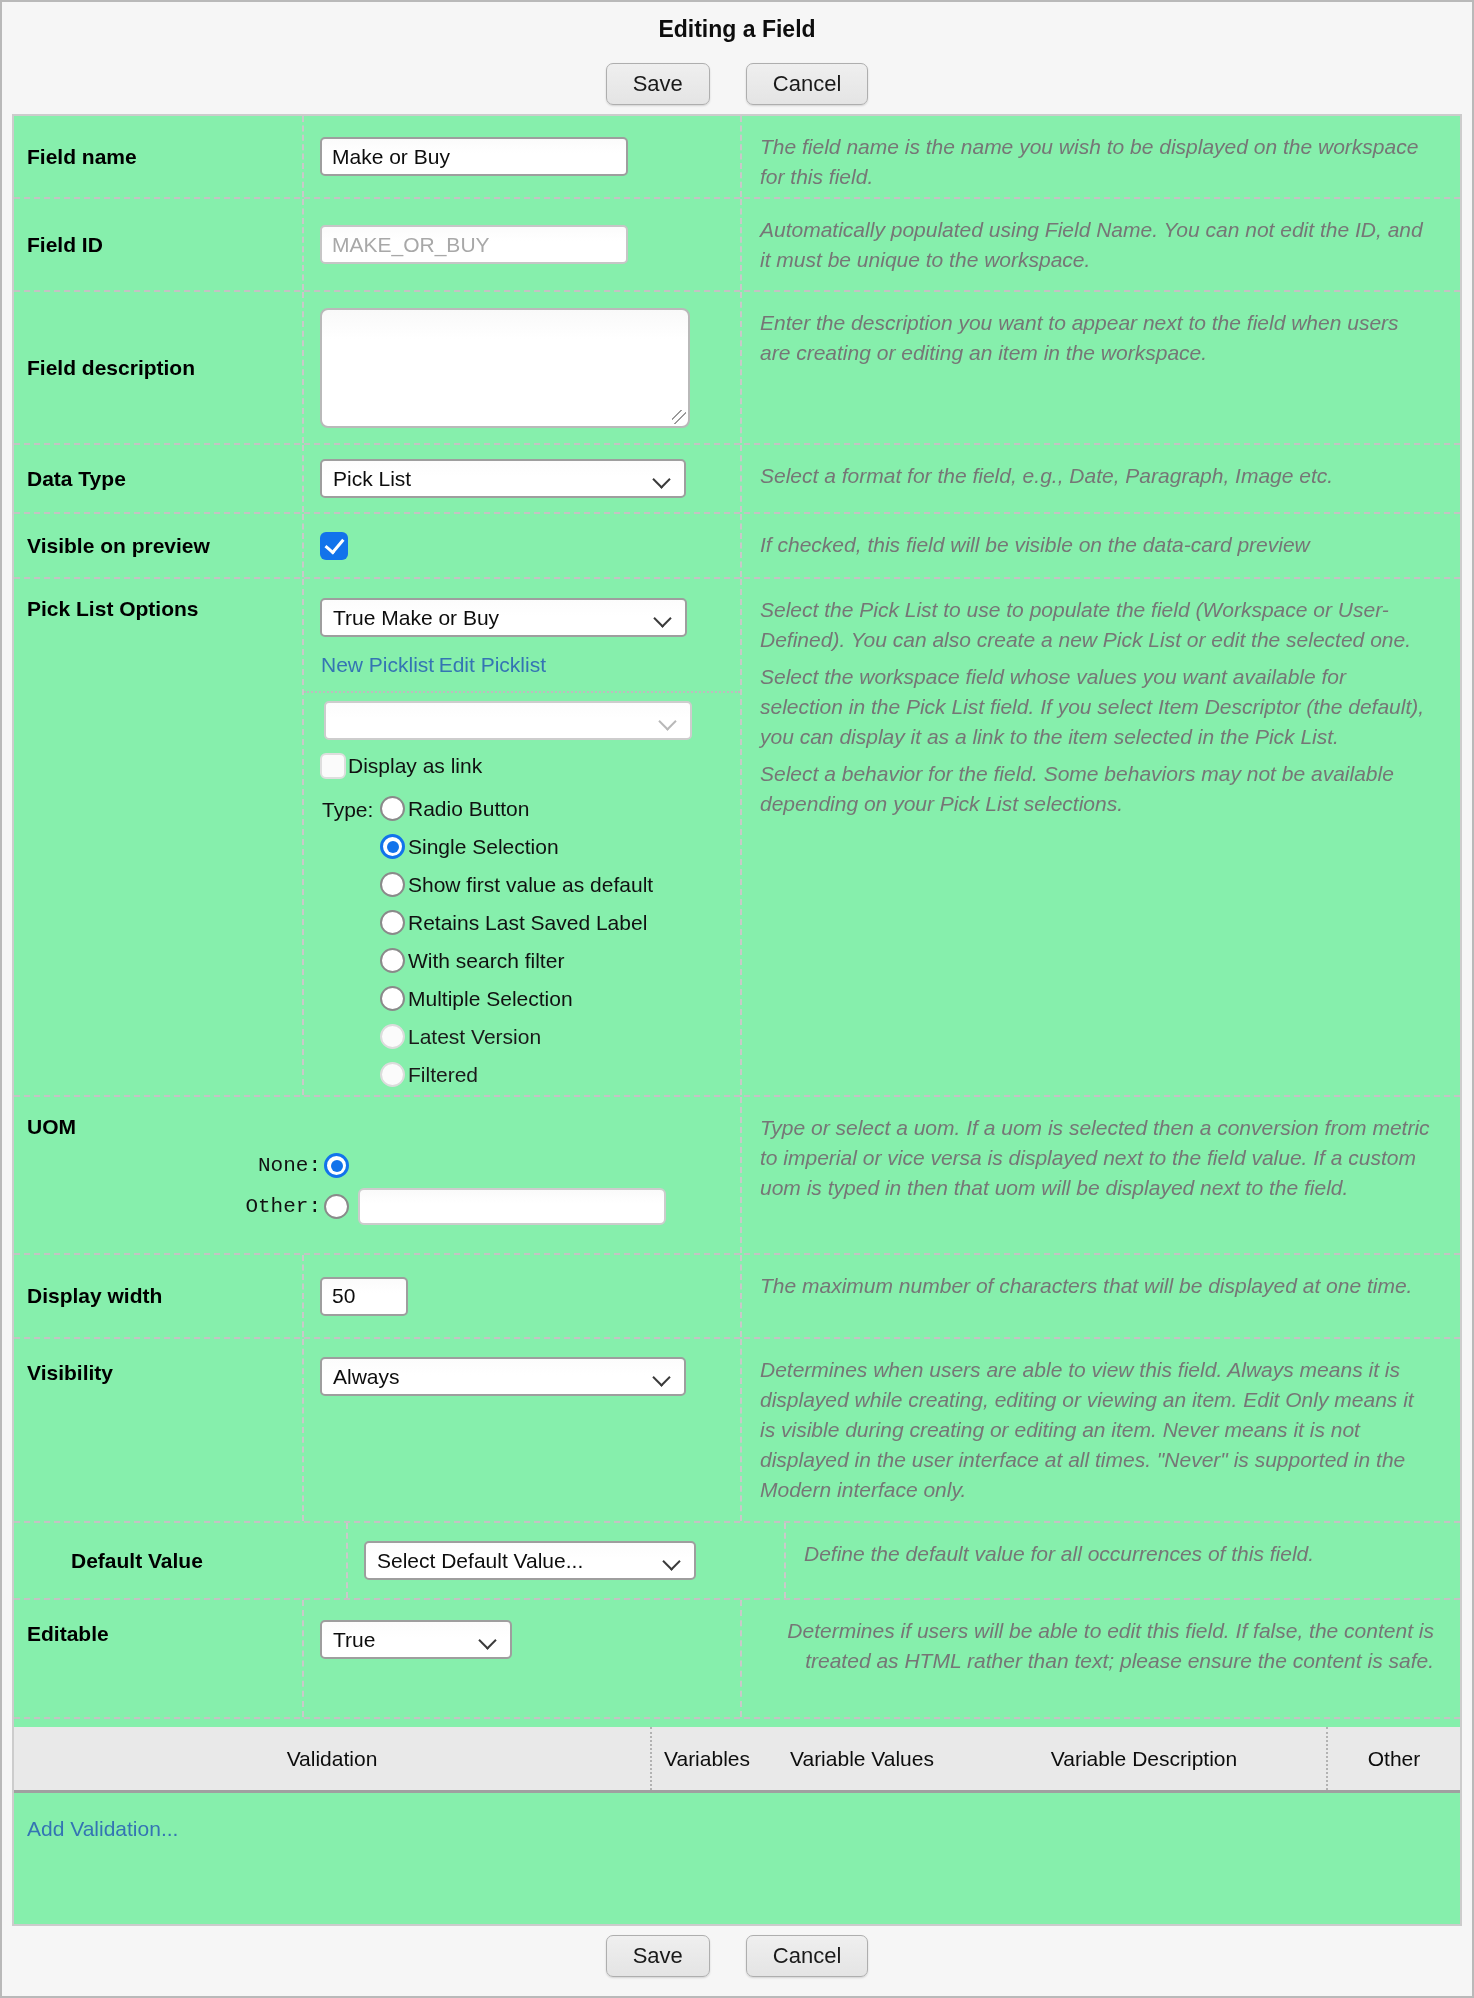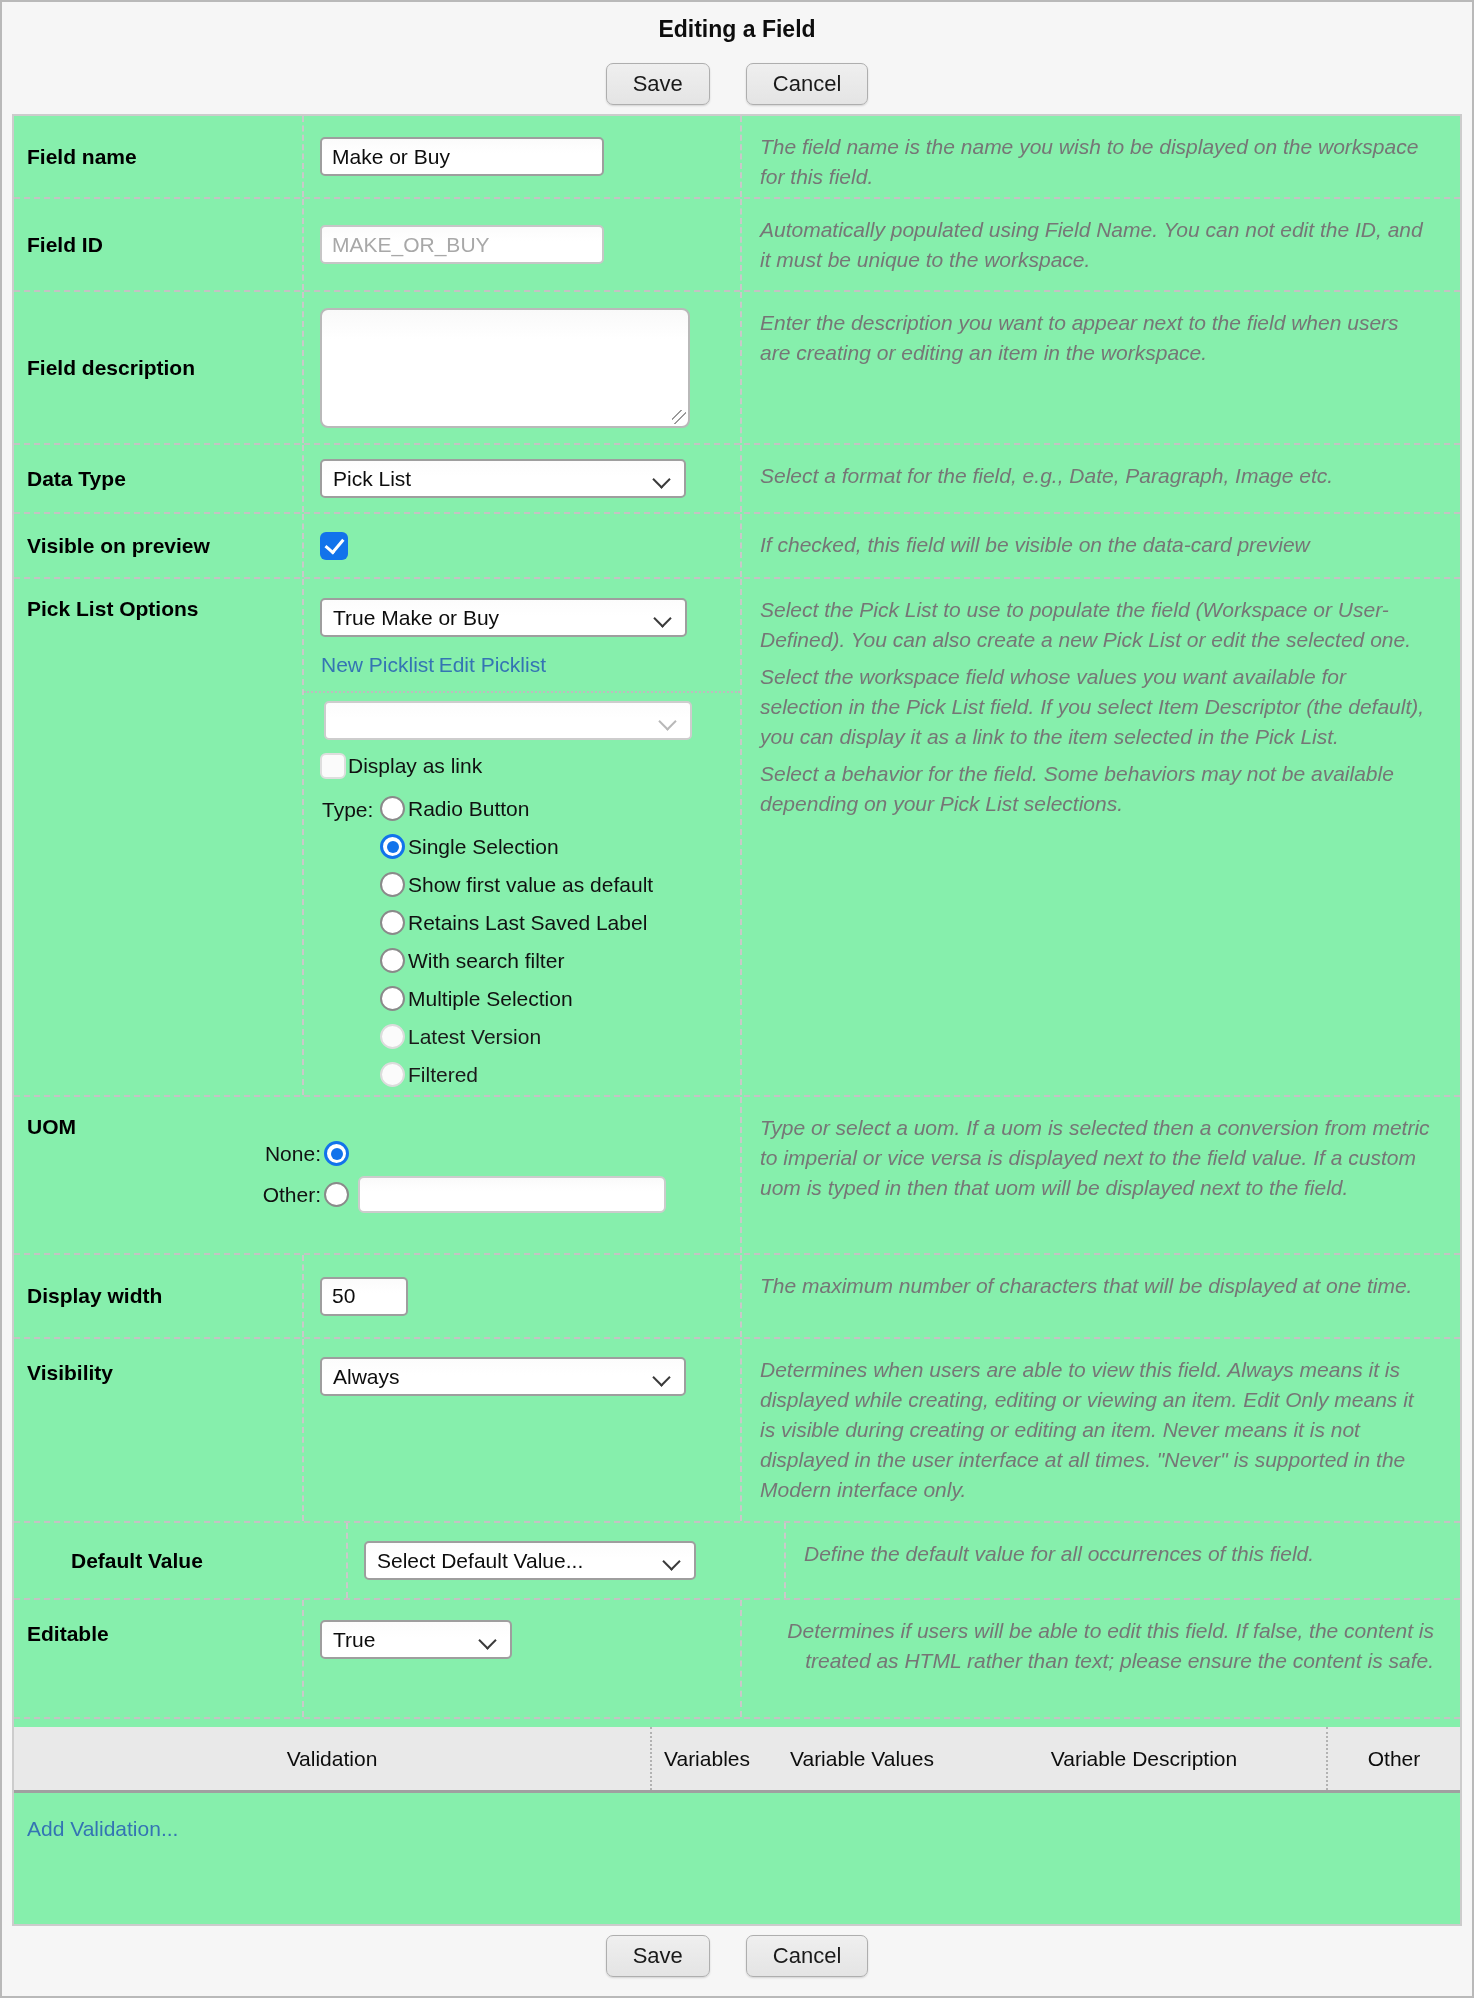--- a/index.html
+++ b/index.html
@@ -61,21 +61,21 @@
   .row-visibility  { height:184px; }
   .row-defaultvalue{ height:77px;padding-left:44px; }
   .row-editable    { height:119px;text-align:right; }
 
   .cellpad-center { display:flex; align-items:center; }
   .cellpad-top18  { padding-top:18px; }
   .cellpad-top22  { padding-top:22px; }
 
   
   .text-input {
-    height:39px; width:284px;
+    height:39px; width:308px;
     border:2px solid #9e9e9e; border-radius:5px;
     padding:0 10px; font-size:21px; font-family:inherit;
     background:linear-gradient(#fbfbfb,#ffffff 40%);
     color:#0d0d0d;
   }
   .text-input.disabled { border-color:#c6c6c6; color:#a8a8a8; }
   .text-input.small { width:88px; }
   .ta-wrap { position:relative; width:370px; height:120px; margin-left:16px; }
   .textarea {
     width:370px; height:120px;
@@ -142,21 +142,21 @@
   .pl-checkline span { font-size:21px; margin-left:2px; }
   .type-block { margin:17px 0 0 18px; display:flex; }
   .type-label { font-size:21px; width:58px; padding-top:2px; }
   .radio-list { }
   .radio-item { display:flex; align-items:center; margin-bottom:13px; }
   .radio-item span { font-size:21px; margin-left:3px; }
   .radio-item.disabled span { color:#1a1a1a; }
 
   
   .uom-label { padding-top:18px; }
-  .uom-rows { margin-top:2px; }
+  .uom-rows { margin-top:14px;font-family:Liberation Mono, monospace; }
   .uom-line { display:flex; align-items:center; margin-bottom:10px; }
   .uom-line .rlabel { width:297px; text-align:right; font-size:21px; padding-right:3px; }
   .uom-input {
     width:308px; height:37px; margin-left:9px;
     border:2px solid #cccccc; border-radius:6px;
     font-size:21px; padding:0 10px; font-family:inherit;
     background:linear-gradient(#fafafa,#ffffff 40%);
   }
 
   

